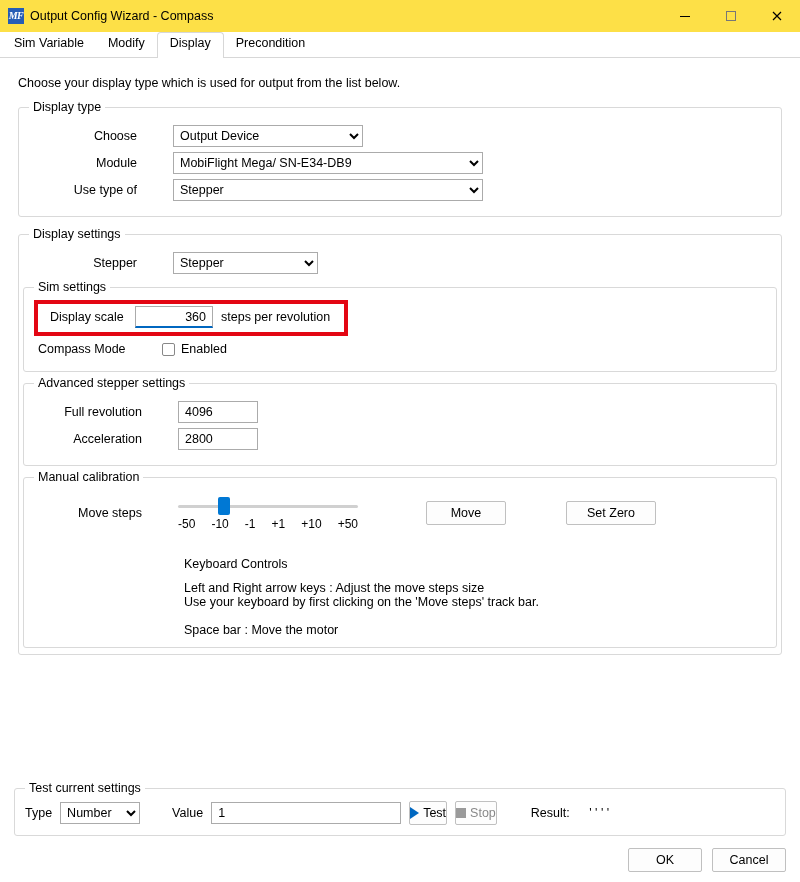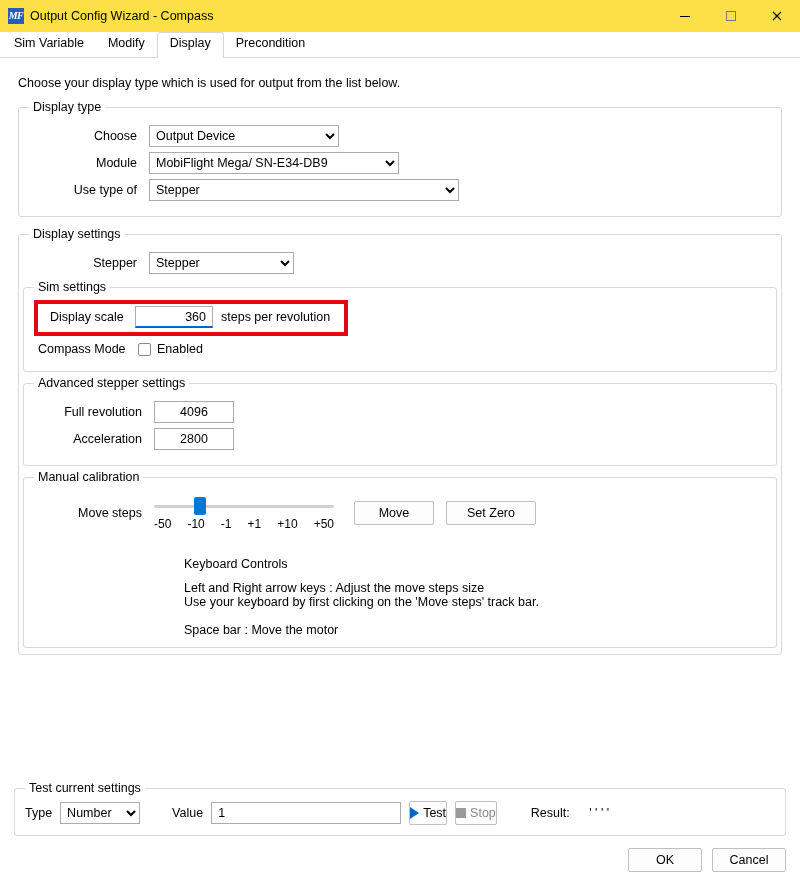--- a/index.html
+++ b/index.html
@@ -20,27 +20,27 @@
   .tabs { display:flex; height:26px; border-bottom:1px solid #d7d7d7; padding-left:2px;text-align:right; }
   .tab { padding: 4px 12px 0 12px; font-size:12.5px; color:#000; position:relative; border-top-left-radius:4px; border-top-right-radius:4px;}
   .tab.active { background:#fff; border-top:1px solid #d7d7d7; border-left:1px solid #d7d7d7; border-right:1px solid #d7d7d7; margin-bottom:-1px; padding-top:3px; }
 
   .content { padding: 14px 14px 0 14px; }
 
   
   fieldset { border:1px solid #d9d9d9; border-radius:3px; margin: 10px 4px 8px 4px; padding: 6px 10px 10px 10px; position:relative; }
   legend { font-size:12.5px; padding:0 4px; color:#000; }
 
-  .row { display:flex; align-items:center; margin: 5px 0; }
+  .row { display:flex; align-items:center; margin: 5px 0; gap: 24px; }
   .lbl { width: 120px; text-align:right; padding-right:12px; }
 
   select, input[type=text] { font-size:12.5px; height:22px; border:1px solid #ababab; background:#fff; padding:0 6px; }
   select { padding:0 2px; }
 
-  .numbox { width:80px; text-align:center; padding-right:8px; }
+  .numbox { width:80px; text-align:left; padding-right:8px; }
 
   
   .hl { border:4px solid #e30613; padding:2px 10px 4px 12px; display:flex; align-items:center; position:relative; }
   .hl .lbl2 { width:85px; }
   .hl input { width:78px; text-align:right; border:1px solid #ababab; border-bottom:2px solid #0067c0; }
   .hl .unit { margin-left:8px; }
 
   .chk { display:flex; align-items:center; gap:6px; }
   .chk-box { width:13px; height:13px; border:1px solid #888; border-radius:2px; }
 
@@ -98,21 +98,21 @@
   <fieldset>
     <legend>Display type</legend>
     <div class="row">
       <div class="lbl">Choose</div>
       <select style="width:190px">
         <option>Output Device</option>
       </select>
     </div>
     <div class="row">
       <div class="lbl">Module</div>
-      <select style="width:250px">
+      <select style="width:310px">
         <option>MobiFlight Mega/ SN-E34-DB9</option>
       </select>
     </div>
     <div class="row">
       <div class="lbl">Use type of</div>
       <select style="width:310px">
         <option>Stepper</option>
       </select>
     </div>
   </fieldset>

